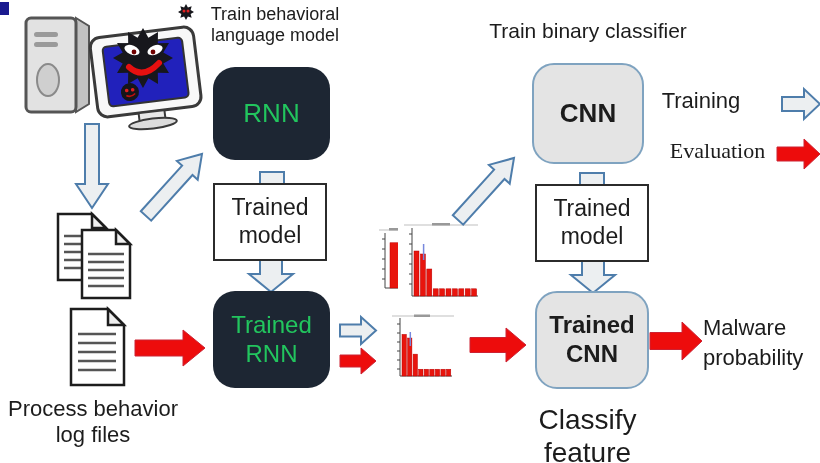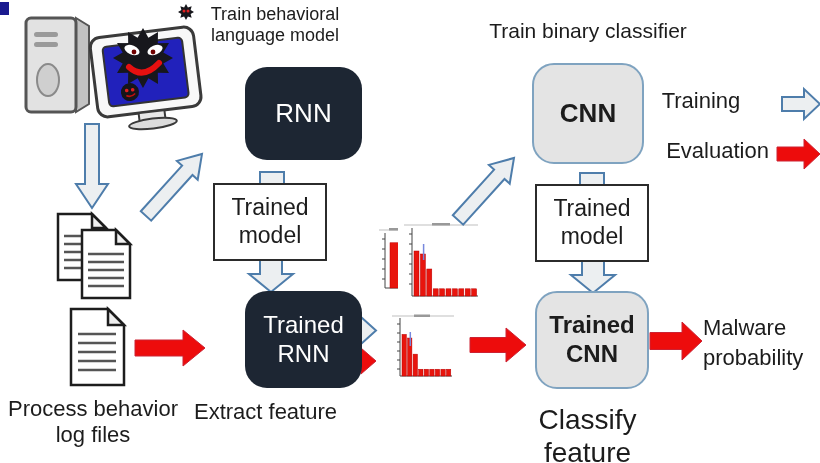--- a/index.html
+++ b/index.html
@@ -2,21 +2,21 @@
 <html style="--node_dark: #1d2633; --node_light: #e4e4e4; --node_light_border: #7fa3c0; --arrow_fill: #eceff1; --arrow_stroke: #4e7dab; --eval_red: #ed0c0c; --bar_red: #e8150d; --monitor_screen: #2121bb; --text: #1c1c1c;"><head>
 <meta charset="utf-8">
 <style>
   html,body{margin:0;padding:0;background:#fff;}
   .stage{position:relative;width:820px;height:463px;background:#fff;overflow:hidden;
          font-family:"Liberation Sans",sans-serif;color:var(--text,#1c1c1c);}
   .stage svg{position:absolute;overflow:visible;}
   .lbl{position:absolute;text-align:center;white-space:pre-line;line-height:1.18;}
   .box{position:absolute;display:flex;align-items:center;justify-content:center;
        text-align:center;white-space:pre-line;line-height:1.2;}
-  .dark{background:var(--node_dark,#1d2633);color:#ffffff;border-radius:22px;margin-left:32px;}
+  .dark{background:var(--node_dark,#1d2633);color:#22c55e;border-radius:22px;}
   .lightbox{background:var(--node_light,#e4e4e4);border:2px solid var(--node_light_border,#7fa3c0);border-radius:22px;font-weight:bold;}
   .whitebox{background:#fff;border:2px solid #2b2b2b;}
   .notch{position:absolute;width:22px;height:13px;background:var(--arrow_fill,#eceff1);
          border:2px solid var(--arrow_stroke,#4e7dab);border-bottom:none;}
   .hollow{fill:var(--arrow_fill,#eceff1);stroke:var(--arrow_stroke,#4e7dab);stroke-width:2;stroke-linejoin:miter;}
   .redarr{fill:var(--eval_red,#ed0c0c);stroke:#c23;stroke-width:1;}
   .chartbg{fill:#fff;}
   g[data-bars] rect{fill:var(--bar_red,#e8150d);stroke:#b00;stroke-width:0.5;}
   .axis{stroke:#444;stroke-width:1;fill:none;}
   .titleline{stroke:#bfbfbf;stroke-width:1;}
@@ -255,26 +255,25 @@
 CNN</span>
   </div>
 
   <div class="lbl" style="left:165px;top:4px;width:220px;font-size:18px;">Train behavioral
 language model</div>
 
   <div class="lbl" style="left:468px;top:19px;width:240px;font-size:21px;">Train binary classifier</div>
 
   <div class="lbl" style="left:646px;top:88px;width:110px;font-size:22px;text-align:center;">Training</div>
 
-  <div class="lbl" style="left:660px;top:138px;width:115px;font-size:22px;text-align:center;">Evaluation</div>
+  <div class="lbl" style="left:660px;top:138px;width:115px;font-size:22px;text-align:center;font-family:Liberation Serif, serif;">Evaluation</div>
 
   <div class="lbl" style="left:-2px;top:396px;width:190px;font-size:22px;">Process behavior
 log files</div>
 
-  <div class="lbl" style="left:183px;top:399px;width:165px;font-size:22px;">Extract feature</div>
 
 
   <div class="lbl" style="left:505px;top:403px;width:165px;font-size:28px;">Classify
 feature image</div>
 
   <div class="lbl" style="left:703px;top:313px;width:120px;font-size:22px;text-align:left;line-height:1.36;">Malware
 probability</div>
 
 </div>
 

